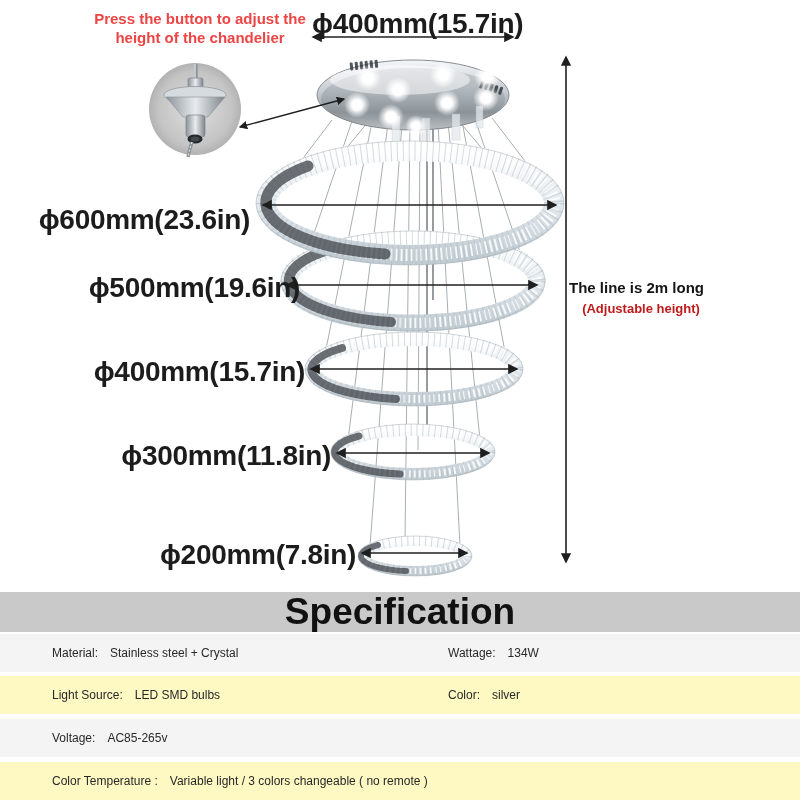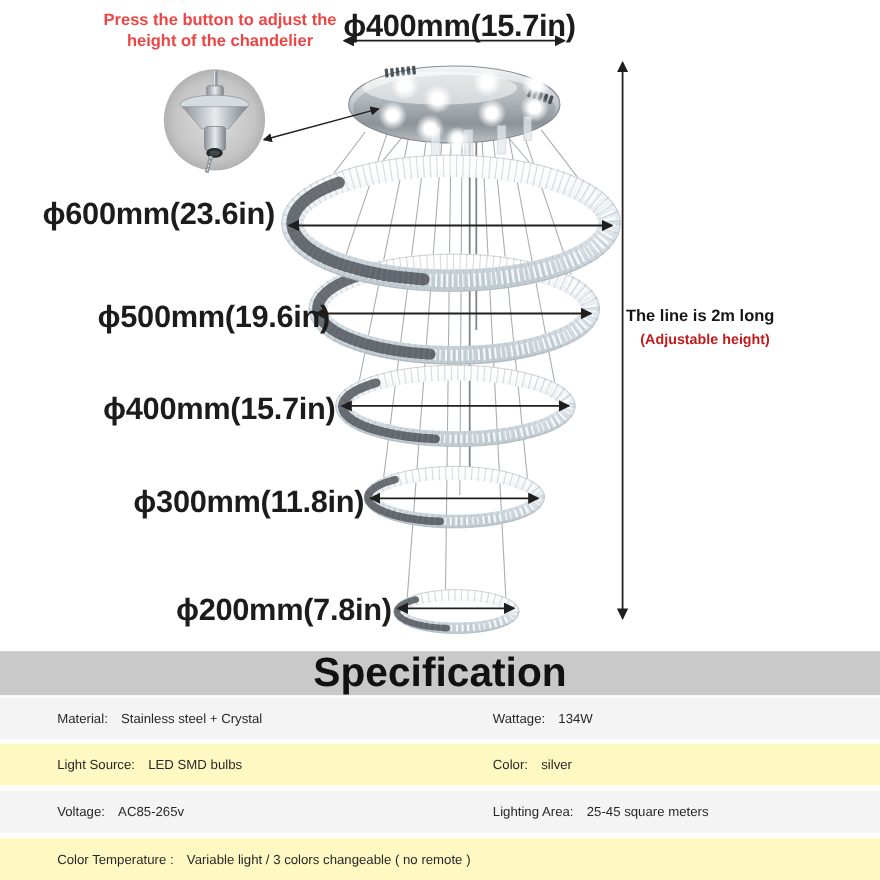--- a/index.html
+++ b/index.html
@@ -3,21 +3,21 @@
 <meta charset="utf-8">
 <style>
   html,body{margin:0;padding:0;background:#fff;}
   body{width:800px;height:800px;position:relative;overflow:hidden;
        font-family:"Liberation Sans",sans-serif;-webkit-font-smoothing:antialiased;}
   .abs{position:absolute;}
   
   .dim-label{font-weight:bold;font-size:28px;color:#1c1c1c;letter-spacing:-0.3px;white-space:nowrap;}
   .dim-right{text-align:right;}
   #top-dim{left:312px;top:8px;width:200px;text-align:center;}
-  #dim-600{right:550px;top:179px;}
+  #dim-600{right:550px;top:204px;}
   #dim-500{right:500px;top:272px;}
   #dim-400{right:495px;top:356px;}
   #dim-300{right:469px;top:440px;}
   #dim-200{right:444px;top:539px;}
   #press-note{left:90px;top:10px;width:220px;text-align:center;
               color:#ef4444;font-weight:bold;font-size:15px;line-height:1.25;white-space:pre-line;}
   #line-note{left:569px;top:279px;font-weight:bold;font-size:15px;color:#151515;white-space:nowrap;text-align:center;}
   #line-note-sub{left:571px;top:301px;width:140px;text-align:center;
                  color:#c01b1b;font-weight:bold;font-size:13px;white-space:nowrap;}
   
@@ -251,22 +251,19 @@
   </span>
   <span class="cell cell-right">
     <span class="lbl">Color:</span><span class="val">silver</span>
   </span>
 </div>
 
 <div class="abs spec-row row-light" id="row-2">
   <span class="cell cell-left">
     <span class="lbl">Voltage:</span><span class="val">AC85-265v</span>
   </span>
-  <span class="cell cell-right">
-    <span class="lbl">Lighting Area:</span><span class="val">25-45 square meters</span>
-  </span>
 </div>
 
 <div class="abs spec-row row-gray" id="row-3">
   <span class="cell cell-left">
     <span class="lbl">Color Temperature :</span><span class="val">Variable light  / 3 colors changeable ( no remote )</span>
   </span>
 </div>
 
 </body></html>

